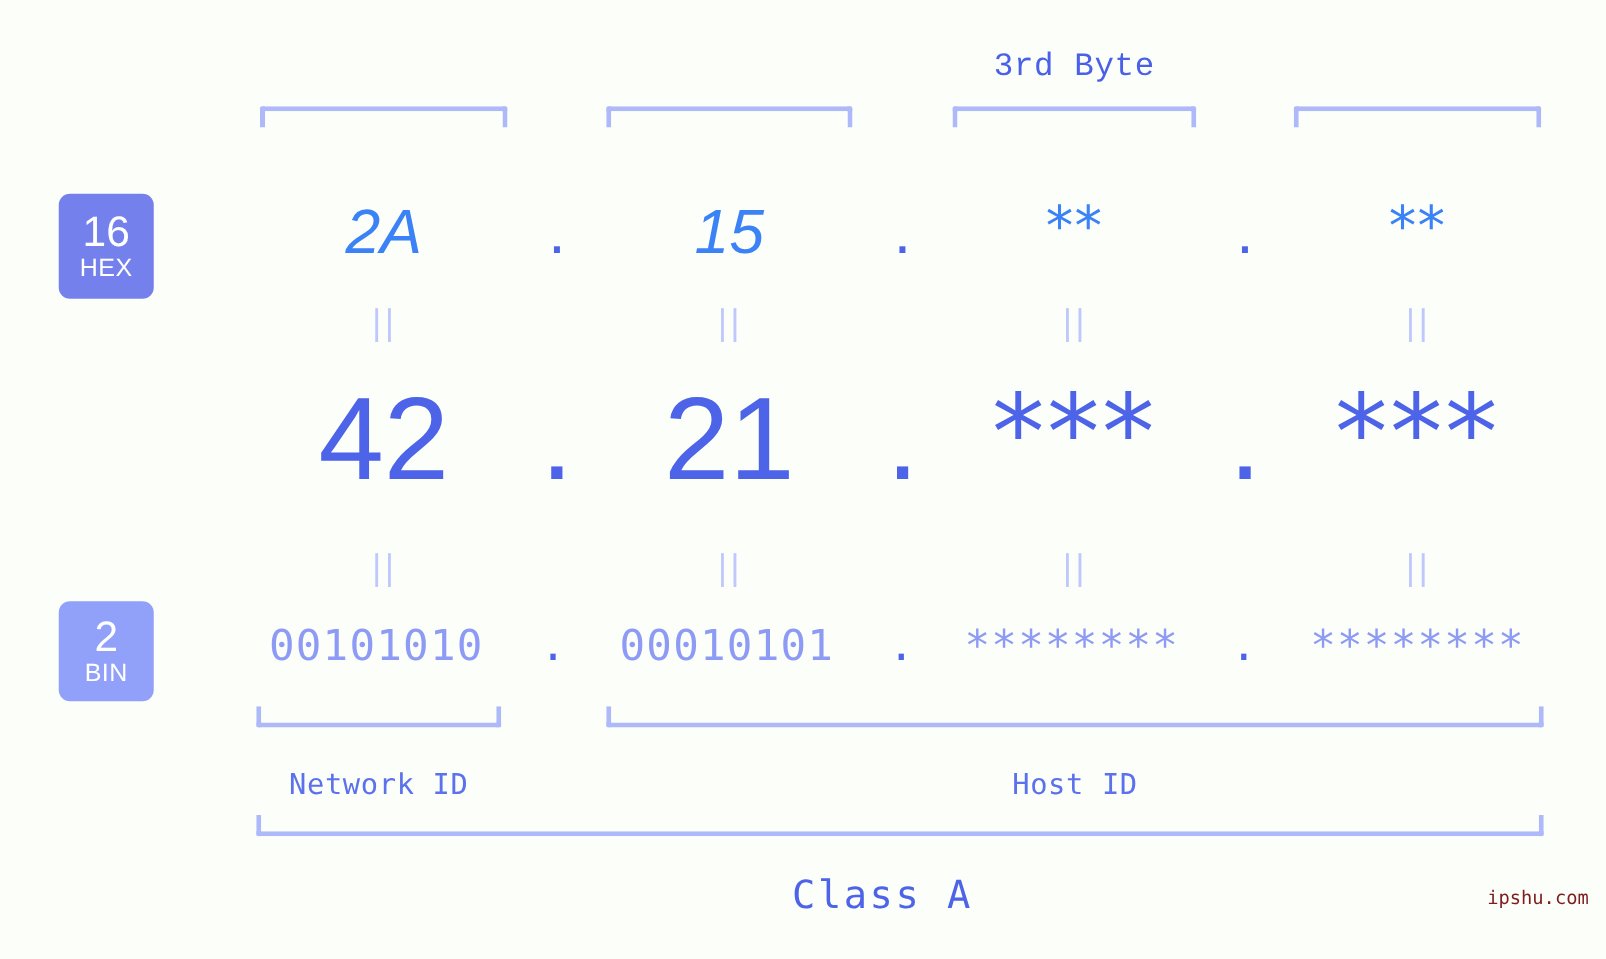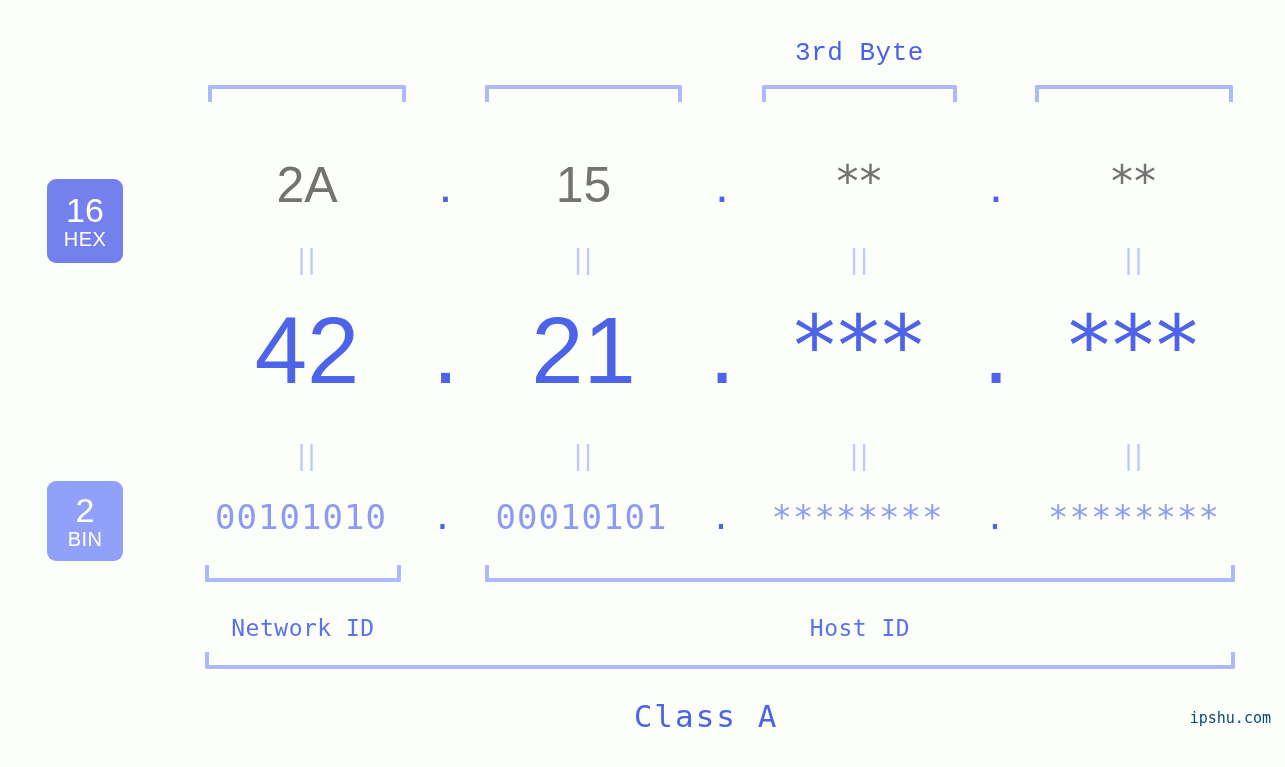--- a/index.html
+++ b/index.html
@@ -67,21 +67,21 @@
     font-weight: 400;
     letter-spacing: 0px;
   }
   .radix-badge .name {
     font-size: 20px;
     font-weight: 400;
     margin-top: 2px;
     letter-spacing: 0.4px;
   }
 
-  #badge-hex { top: 155px; height: 84px; background: #7481ed; margin-top: 24px; }
+  #badge-hex { top: 155px; height: 84px; background: #7481ed; }
   #badge-dec { top: 316px; height: 84px; background: #8590f0; }
   #badge-bin { top: 481px; height: 80px; background: #91a0f8; }
 
   
   .value-cell {
     position: absolute;
     text-align: center;
     white-space: nowrap;
     line-height: 1;
   }
@@ -89,22 +89,23 @@
     position: absolute;
     text-align: center;
     white-space: nowrap;
     line-height: 1;
   }
 
   
   .row-hex .value-cell {
     font-family: "Liberation Sans", sans-serif;
     font-size: 50px;
-    color: #737373;
+    color: #3b82f6;
     top: 160px;
+    font-style: italic;
   }
   .row-hex .dot-cell {
     font-family: "Liberation Sans", sans-serif;
     font-size: 50px;
     color: #4d63e8;
     top: 160px;
   }
   .row-hex .star {
     font-family: "DejaVu Sans", sans-serif;
     font-size: 44px;
@@ -178,21 +179,21 @@
     letter-spacing: 2px;
   }
 
   
   #watermark {
     position: absolute;
     right: 14px;
     top: 709px;
     font-family: "DejaVu Sans Mono", monospace;
     font-size: 15px;
-    color: #0c4a6e;
+    color: #7f1d1d;
     letter-spacing: 0px;
   }
 </style>
 </head>
 <body>
 
 <div id="diagram">
 
   <div class="byte-label" style="left:762px; width:195px; top:38px;font-family:Liberation Mono, monospace;">3rd Byte</div>
 

